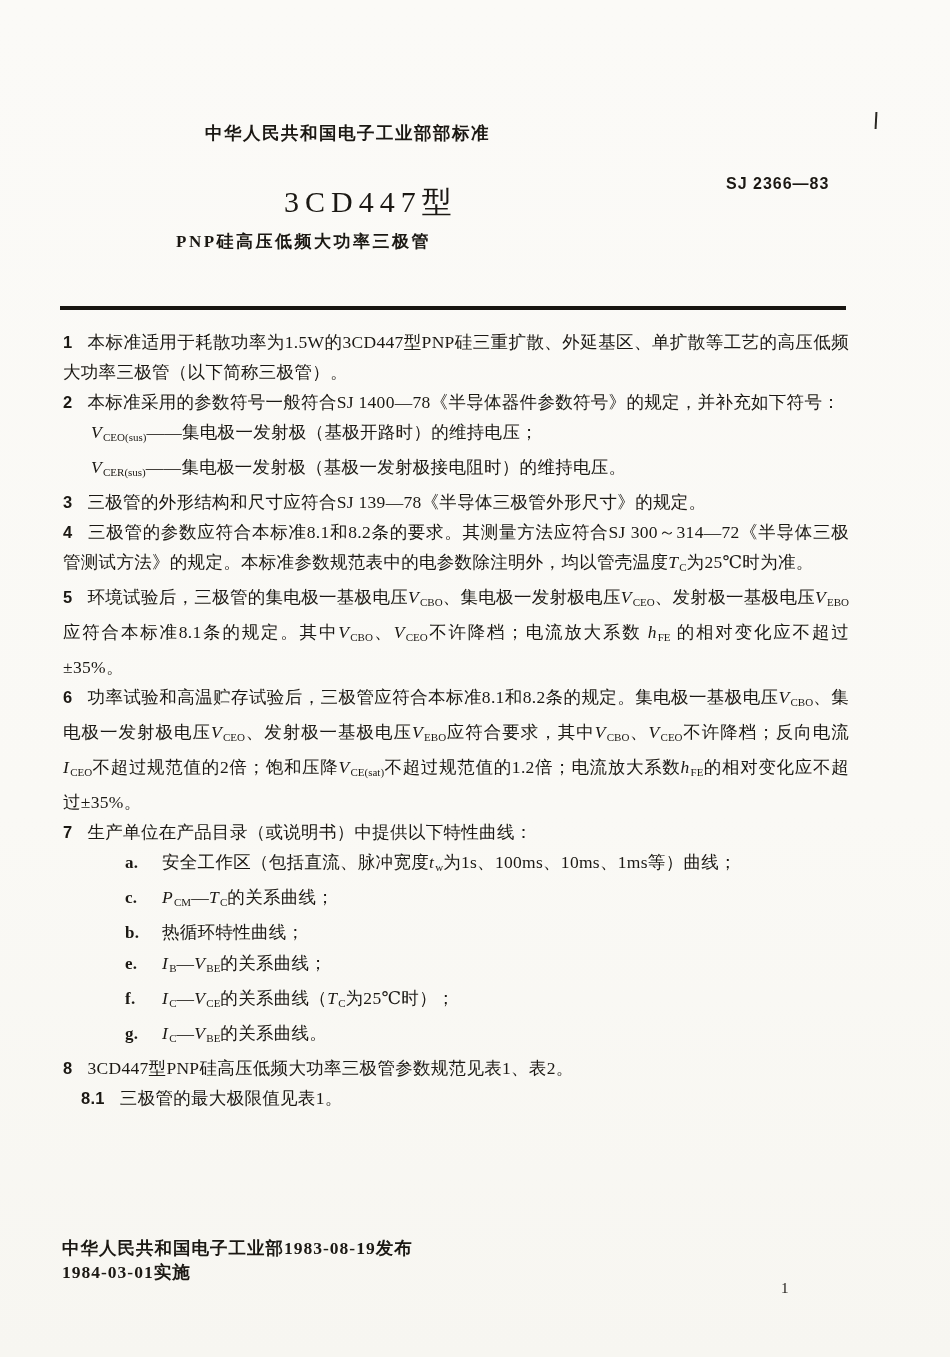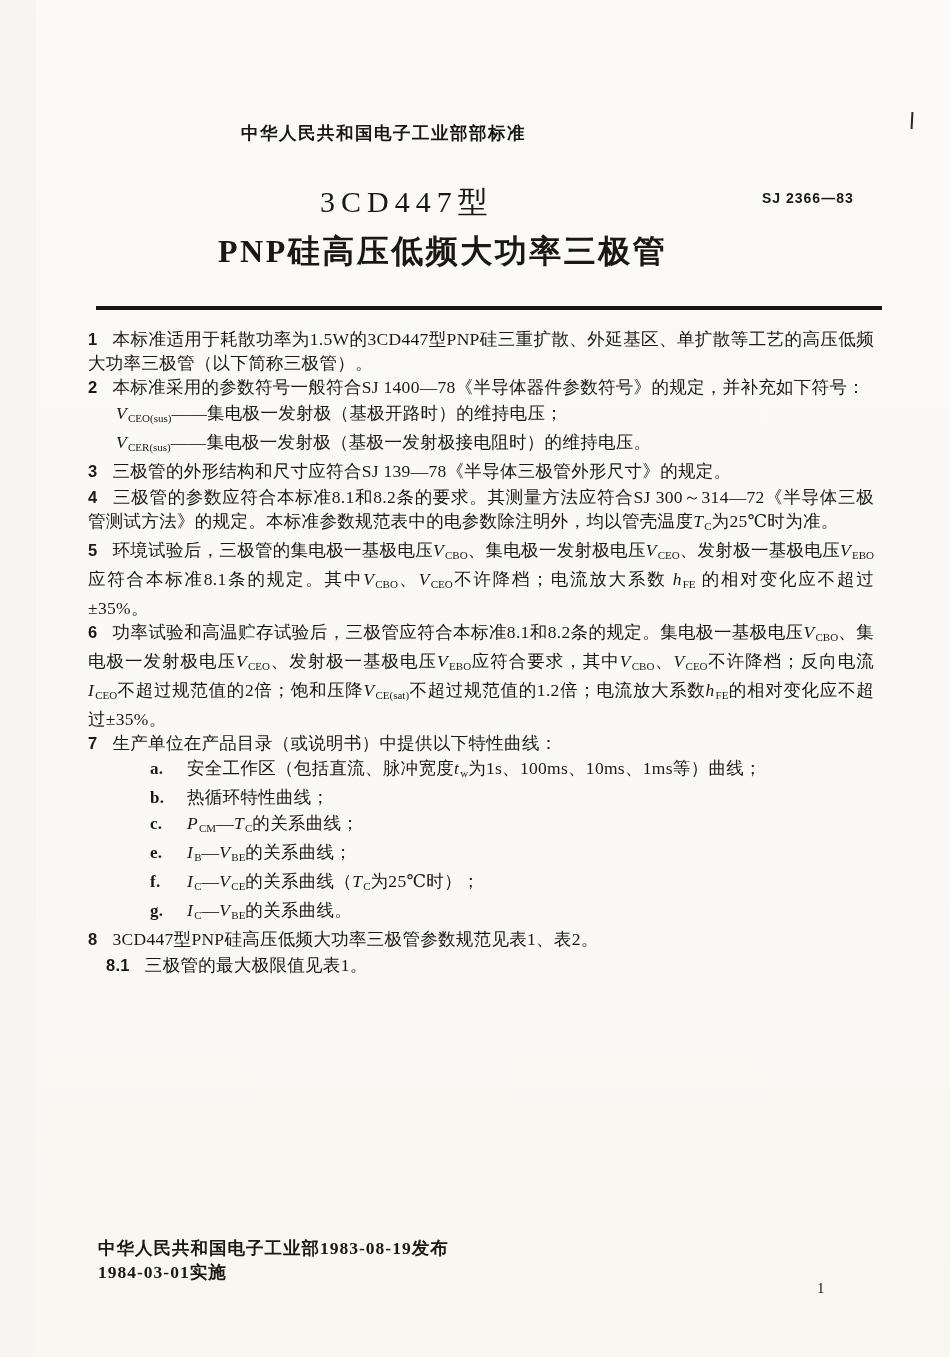--- a/index.html
+++ b/index.html
@@ -8,21 +8,20 @@
     background: #f6f5f1;
     font-family: "Liberation Serif", "DejaVu Serif", serif;
     color: #1b1813;
     position: relative;
     overflow: hidden;
   }
   .page {
     position: absolute;
     inset: 0;
     background: linear-gradient(180deg, #fbfaf7 0%, #faf9f5 60%, #f7f6f1 100%);
-    margin-left: 36px;
   }
   .scan-mark {
     position: absolute;
     left: 875px; top: 112px;
     width: 2px; height: 17px;
     background: #2a2722;
     transform: rotate(3deg);
   }
   .org {
     position: absolute;
@@ -33,45 +32,45 @@
   }
   .title1 {
     position: absolute;
     left: 284px; top: 182px;
     font-size: 30px;
     font-weight: normal;
     letter-spacing: 6px;
   }
   .sjnum {
     position: absolute;
-    left: 726px; top: 190px;
-    font-size: 14px;
+    left: 726px; top: 175px;
+    font-size: 16px;
     font-weight: bold;
     letter-spacing: 1px;
     font-family: "Liberation Sans", "DejaVu Sans", sans-serif;
   }
   .title2 {
     position: absolute;
-    left: 182px; top: 230px;
-    font-size: 32px;
+    left: 176px; top: 230px;
+    font-size: 17px;
     font-weight: bold;
     letter-spacing: 2.5px;
   }
   .rule {
     position: absolute;
     left: 60px; top: 306px;
     width: 786px; height: 4px;
     background: #191612;
   }
   .doc-body {
     position: absolute;
-    left: 52px; top: 327px;
+    left: 63px; top: 327px;
     width: 786px;
     font-size: 17.5px;
-    line-height: 24px;
+    line-height: 30px;
     text-align: justify;
     letter-spacing: 0.3px;
   }
   .doc-body .line { min-height: 25.8px; }
   .pnum {
     font-weight: bold;
     margin-right: 15px;
     font-family: "Liberation Sans", "DejaVu Sans", sans-serif;
     font-size: 16.5px;
   }
@@ -130,22 +129,22 @@
       <div class="line"><span class="pnum">1</span><span>本标准适用于耗散功率为1.5W的3CD447型PNP硅三重扩散、外延基区、单扩散等工艺的高压低频大功率三极管（以下简称三极管）。</span></div>
       <div class="line"><span class="pnum">2</span><span>本标准采用的参数符号一般符合SJ 1400—78《半导体器件参数符号》的规定，并补充如下符号：</span></div>
       <div class="line indent1"><span class="var">V</span><span class="sub">CEO(sus)</span><span>——集电极一发射极（基极开路时）的维持电压；</span></div>
       <div class="line indent1"><span class="var">V</span><span class="sub">CER(sus)</span><span>——集电极一发射极（基极一发射极接电阻时）的维持电压。</span></div>
       <div class="line"><span class="pnum">3</span><span>三极管的外形结构和尺寸应符合SJ 139—78《半导体三极管外形尺寸》的规定。</span></div>
       <div class="line"><span class="pnum">4</span><span>三极管的参数应符合本标准8.1和8.2条的要求。其测量方法应符合SJ 300～314—72《半导体三极管测试方法》的规定。本标准参数规范表中的电参数除注明外，均以管壳温度</span><span class="var">T</span><span class="sub">C</span><span>为25℃时为准。</span></div>
       <div class="line"><span class="pnum">5</span><span>环境试验后，三极管的集电极一基极电压</span><span class="var">V</span><span class="sub">CBO</span><span>、集电极一发射极电压</span><span class="var">V</span><span class="sub">CEO</span><span>、发射极一基极电压</span><span class="var">V</span><span class="sub">EBO</span><span> 应符合本标准8.1条的规定。其中</span><span class="var">V</span><span class="sub">CBO</span><span>、</span><span class="var">V</span><span class="sub">CEO</span><span>不许降档；电流放大系数 </span><span class="var">h</span><span class="sub">FE</span><span> 的相对变化应不超过±35%。</span></div>
       <div class="line"><span class="pnum">6</span><span>功率试验和高温贮存试验后，三极管应符合本标准8.1和8.2条的规定。集电极一基极电压</span><span class="var">V</span><span class="sub">CBO</span><span>、集电极一发射极电压</span><span class="var">V</span><span class="sub">CEO</span><span>、发射极一基极电压</span><span class="var">V</span><span class="sub">EBO</span><span>应符合要求，其中</span><span class="var">V</span><span class="sub">CBO</span><span>、</span><span class="var">V</span><span class="sub">CEO</span><span>不许降档；反向电流</span><span class="var">I</span><span class="sub">CEO</span><span>不超过规范值的2倍；饱和压降</span><span class="var">V</span><span class="sub">CE(sat)</span><span>不超过规范值的1.2倍；电流放大系数</span><span class="var">h</span><span class="sub">FE</span><span>的相对变化应不超过±35%。</span></div>
       <div class="line"><span class="pnum">7</span><span>生产单位在产品目录（或说明书）中提供以下特性曲线：</span></div>
       <div class="line list"><span class="pnum">a.</span><span>安全工作区（包括直流、脉冲宽度</span><span class="var">t</span><span class="sub">w</span><span>为1s、100ms、10ms、1ms等）曲线；</span></div>
+      <div class="line list"><span class="pnum">c.</span><span class="var">P</span><span class="sub">CM</span><span>—</span><span class="var">T</span><span class="sub">C</span><span>的关系曲线；</span></div>
       <div class="line list"><span class="pnum">b.</span><span>热循环特性曲线；</span></div>
-      <div class="line list"><span class="pnum">c.</span><span class="var">P</span><span class="sub">CM</span><span>—</span><span class="var">T</span><span class="sub">C</span><span>的关系曲线；</span></div>
       <div class="line list"><span class="pnum">e.</span><span class="var">I</span><span class="sub">B</span><span>—</span><span class="var">V</span><span class="sub">BE</span><span>的关系曲线；</span></div>
       <div class="line list"><span class="pnum">f.</span><span class="var">I</span><span class="sub">C</span><span>—</span><span class="var">V</span><span class="sub">CE</span><span>的关系曲线（</span><span class="var">T</span><span class="sub">C</span><span>为25℃时）；</span></div>
       <div class="line list"><span class="pnum">g.</span><span class="var">I</span><span class="sub">C</span><span>—</span><span class="var">V</span><span class="sub">BE</span><span>的关系曲线。</span></div>
       <div class="line"><span class="pnum">8</span><span>3CD447型PNP硅高压低频大功率三极管参数规范见表1、表2。</span></div>
       <div class="line indent-sm"><span class="pnum">8.1</span><span>三极管的最大极限值见表1。</span></div>
     </div>
 
   <div class="footer">
     <span>中华人民共和国电子工业部1983-08-19发布</span>
     <span>1984-03-01实施</span>

